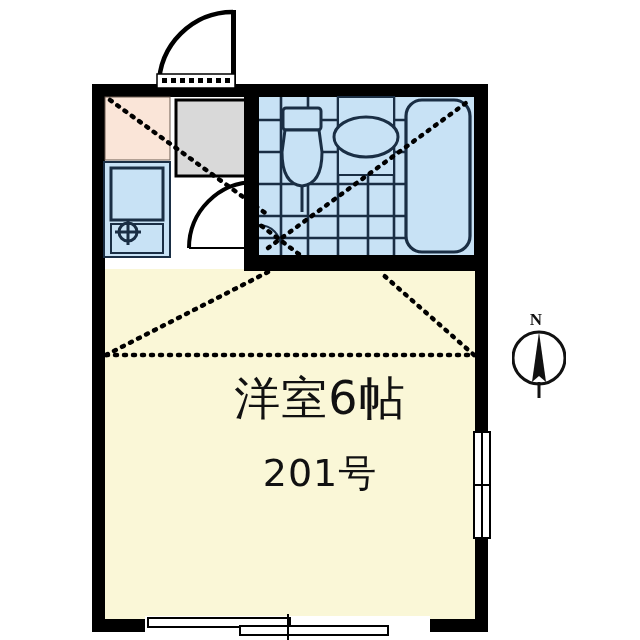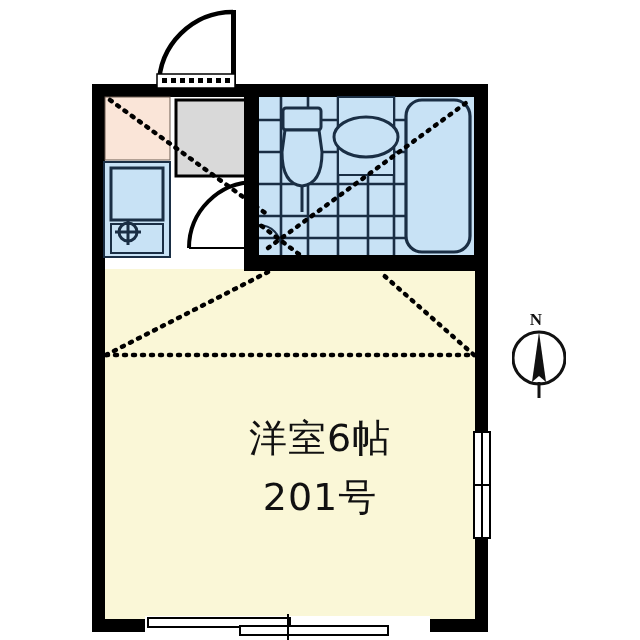--- a/index.html
+++ b/index.html
@@ -28,31 +28,31 @@
   }
   .lbl {
     position: absolute;
     text-align: center;
     color: #111111;
     font-family: "DejaVu Sans", "Liberation Sans", sans-serif;
     white-space: nowrap;
     user-select: none;
   }
   #room-name {
-    left: 0; right: 0; top: 413px;
-    font-size: 38px;
+    left: 0; right: 0; top: 368px;
+    font-size: 46px;
     letter-spacing: 1px;
   }
   #room-floor-type {
     left: 0; right: 0; top: 437px;
     font-size: 30px;
     letter-spacing: 0px;
   }
   #room-number {
-    left: 0; right: 0; top: 472px;
+    left: 0; right: 0; top: 448px;
     font-size: 38px;
     letter-spacing: 1px;
   }
   #compass-letter {
     left: 524px; top: 310px; width: 24px;
     font-size: 17px;
     font-weight: bold;
     font-family: "Liberation Serif", serif;
   }
 </style>

